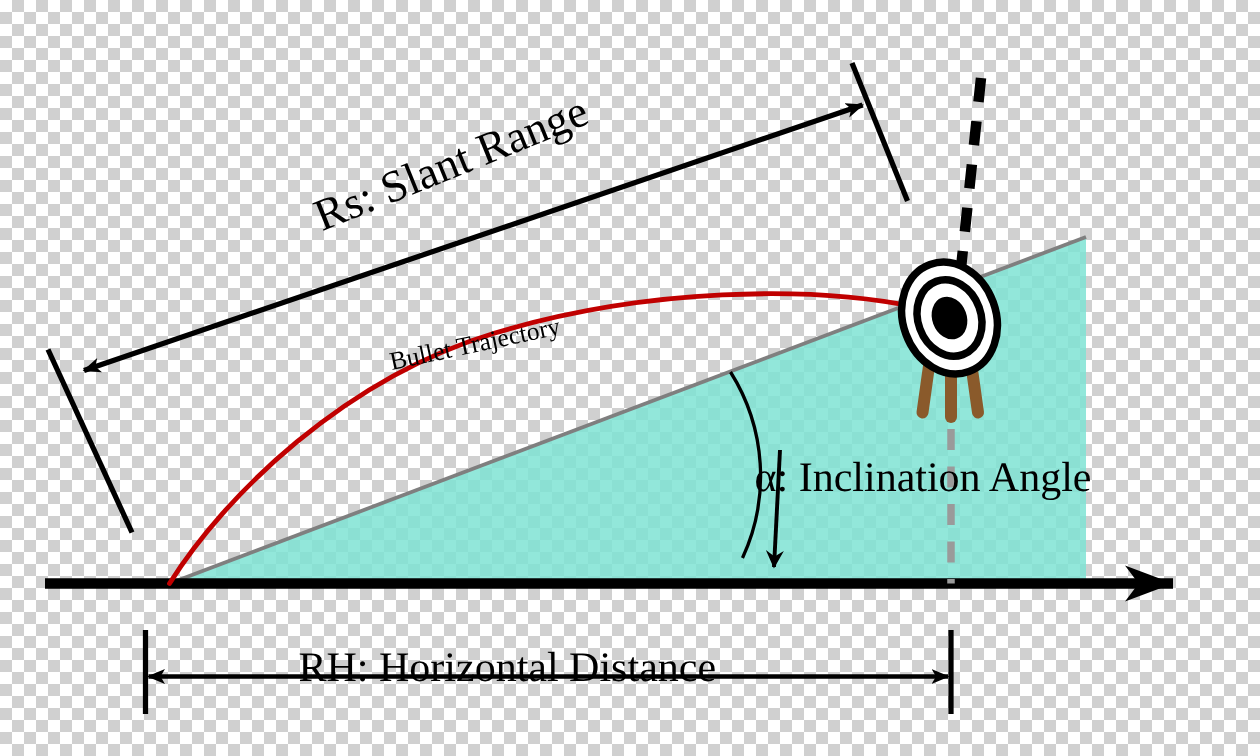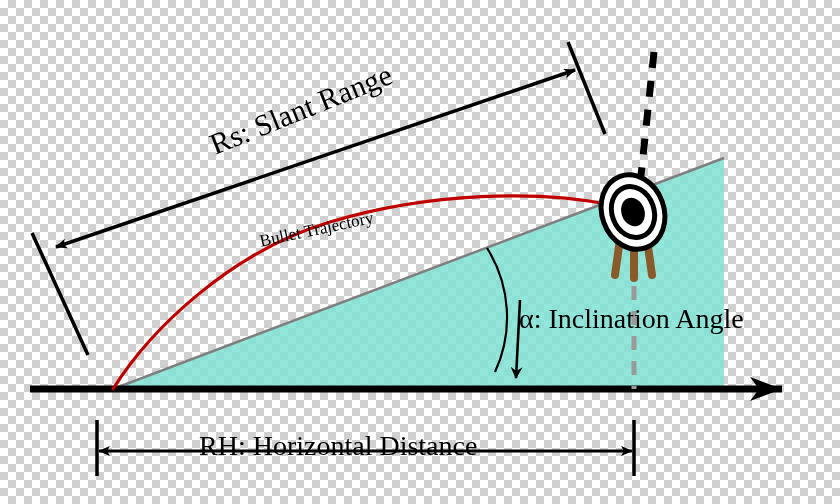--- a/index.html
+++ b/index.html
@@ -52,21 +52,20 @@
     left: 258px;
     top: 232px;
     font-size: 17px;
     transform-origin: left top;
     transform: rotate(-12deg);
   }
   #label-inclination-angle {
     left: 503px;
     top: 303px;
     font-size: 28px;
-    margin-left: 16px;
   }
   #label-horizontal-distance {
     left: 199px;
     top: 430px;
     font-size: 28px;
     font-family: Liberation Serif, serif;
   }
 </style>
 </head>
 <body>

